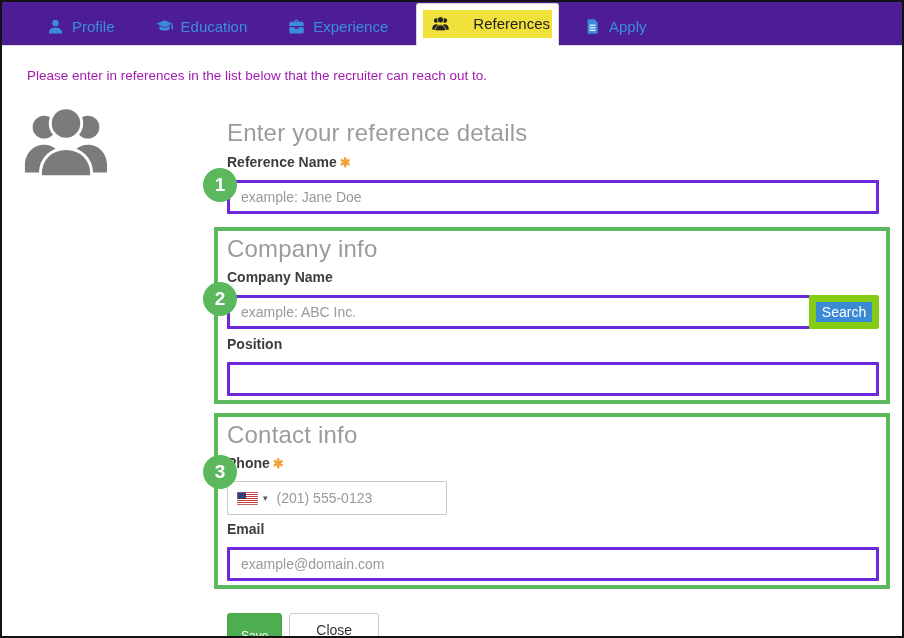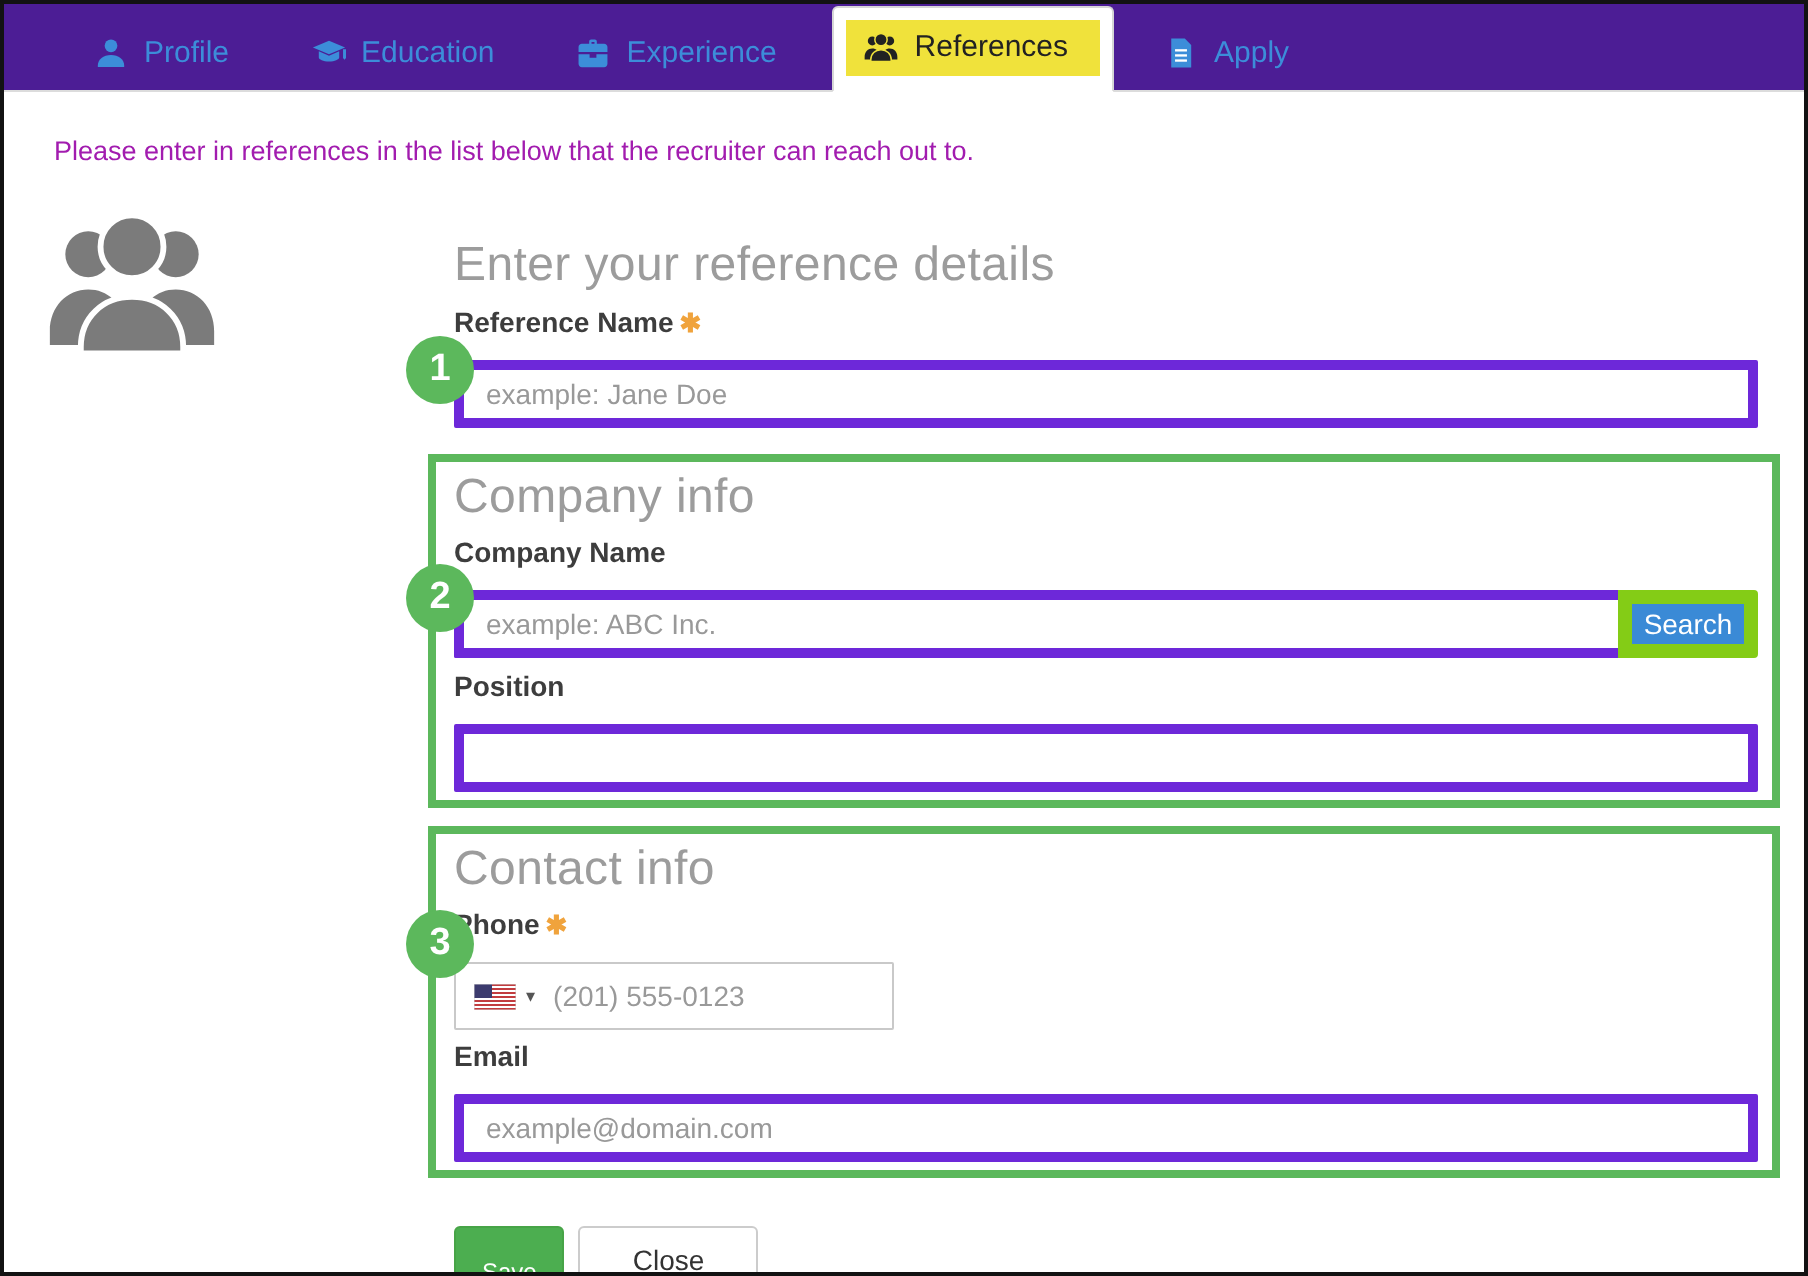--- a/index.html
+++ b/index.html
@@ -20,35 +20,35 @@
     cursor:pointer; white-space:nowrap;
   }
   .tab .ticon { display:inline-flex; width:17px; height:17px; }
   .tab .ticon svg { width:100%; height:100%; fill:currentColor; }
   .tab.active {
     border:1px solid #d6d6d6; border-bottom:1px solid #fff;
     margin-bottom:-1px; border-radius:3px 3px 0 0; background:#fff;
     padding:6px 6px 7px 6px; margin-right:12px;
   }
   .tab.active .hl {
-    display:inline-flex; align-items:center; gap:8px;
-    background:#f0e23b; color:#222; padding:5px 16px 6px 9px;
+    display:inline-flex; align-items:center; gap:24px;
+    background:#f0e23b; color:#222; padding:5px 2px 6px 9px;
   }
   
   .instruction { margin:22px 0 0 25px; font-size:13.5px; color:#a21caf; }
   .big-icon { position:absolute; left:20px; top:99px; width:88px; height:80px; color:#7b7b7b; }
   .big-icon svg { width:100%; height:100%; fill:currentColor; }
   
   .main { position:absolute; left:225px; top:117px; width:652px; }
   .h-light { font-size:24px; font-weight:300; color:#9c9c9c; line-height:28px; letter-spacing:.2px; }
   .lbl { font-size:14px; font-weight:bold; color:#3d3d3d; line-height:16px; }
   .req { color:#f0a33c; font-size:13px; font-weight:bold; margin-left:3px; }
   .row-lbl { margin:6px 0 9px; }
   input.txt {
-    display:block; width:100%; height:34px; border:5px solid #6d28d9;
+    display:block; width:100%; height:34px; border:3px solid #6d28d9;
     padding:0 11px; font-size:14px; color:#555; background:#fff; border-radius:1px;
     font-family:"Liberation Sans", sans-serif; outline:none;
   }
   input.txt::placeholder { color:#999; opacity:1; }
   
   .gbox {
     border:4px solid #5cb85c; margin-left:-13px; margin-right:-11px;
     padding:2px 7px 4px 9px;
   }
   .gbox .h-light { margin-top:1px; line-height:30px; }

